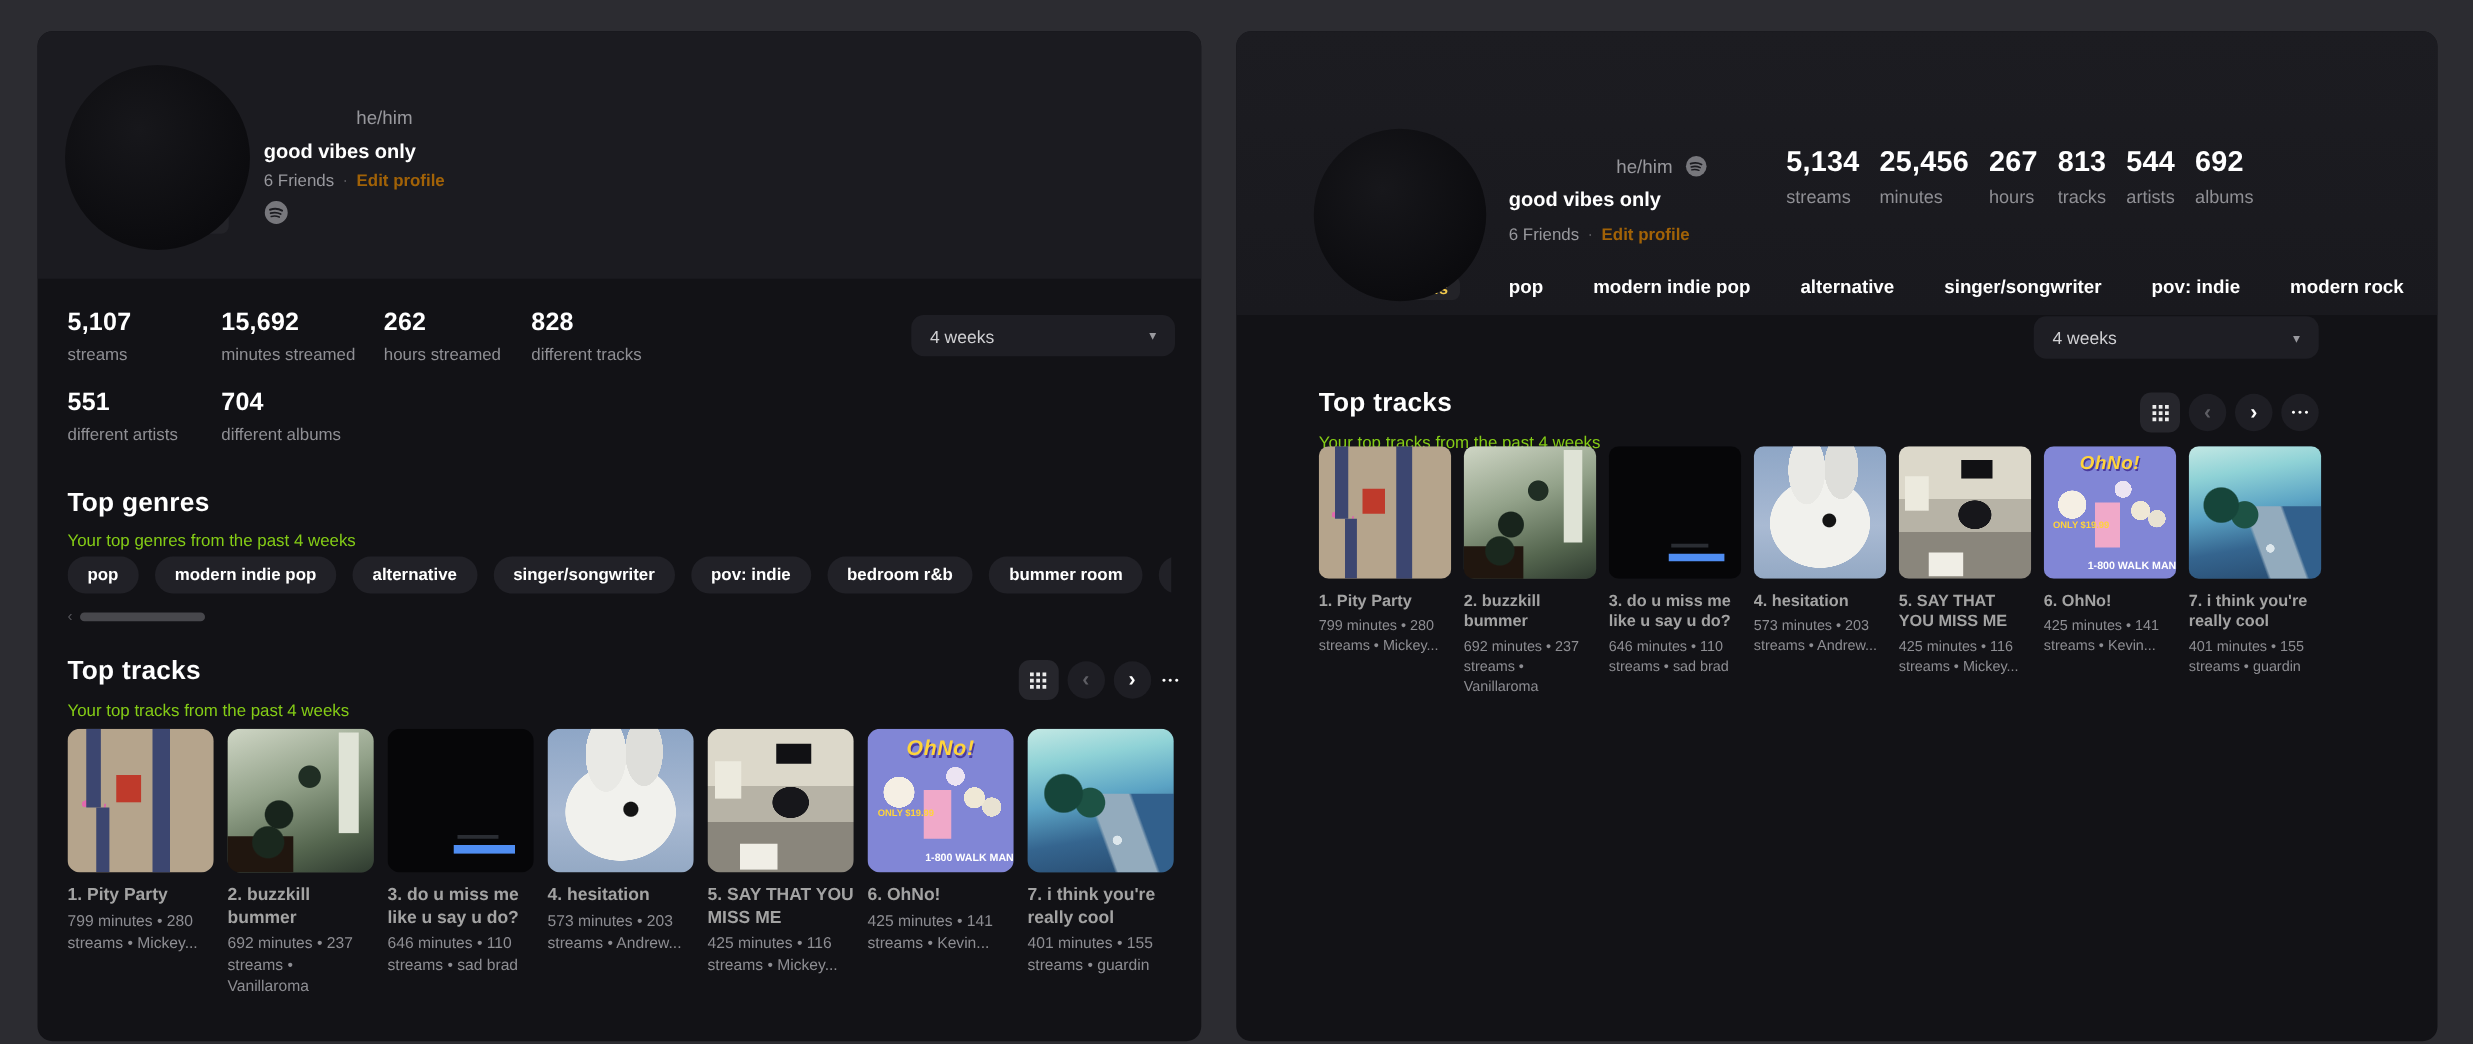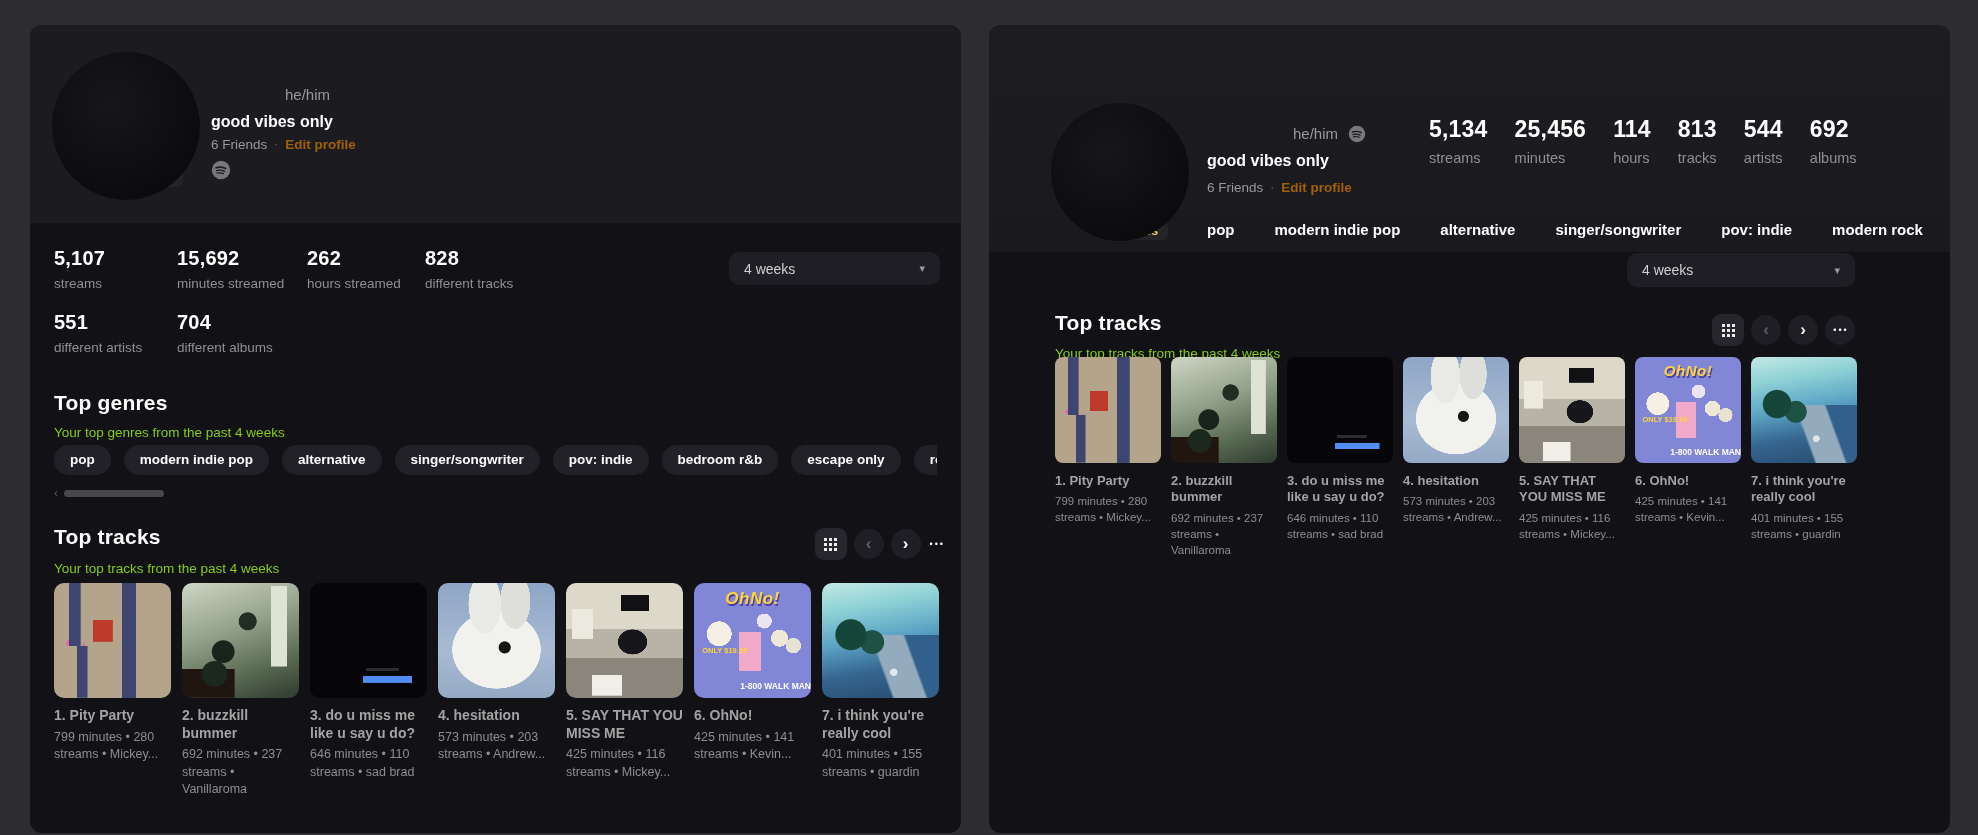--- a/index.html
+++ b/index.html
@@ -31,21 +31,21 @@
   .right .friends-row{left:218px;top:155px}
   .edit-link{color:#a16207;font-weight:700;cursor:pointer}
   .dot-sep{color:#6a6a6f;font-size:12px}
   .spotify-wrap{position:absolute}
   .left .spotify-wrap{left:181px;top:135px}
 
   .lstats{position:absolute;left:24px;top:222px;display:grid;grid-template-columns:123px 130px 118px auto;row-gap:20px}
   .lstat .v{font-size:20px;font-weight:800;color:#fff;letter-spacing:.2px}
   .lstat .l{margin-top:6px;font-size:13.5px;color:#8f8f94}
 
-  .rstats{position:absolute;left:440px;top:91px;display:flex;gap:27px}
+  .rstats{position:absolute;left:440px;top:91px;display:flex;gap:16px}
   .rstat .v{font-size:23px;font-weight:800;color:#fff;letter-spacing:.2px}
   .rstat .l{margin-top:7px;font-size:14.5px;color:#8f8f94}
 
   .dropdown{position:absolute;background:#1e1e24;border-radius:10px;display:flex;align-items:center;justify-content:space-between;padding:12px 15px;font-size:14px;color:#d0d0d3;cursor:pointer}
   .left .dropdown{right:21px;top:227px;width:211px;height:33px}
   .right .dropdown{left:638px;top:228px;width:228px;height:34px}
   .caret{color:#9a9a9f;font-size:11px}
 
   .sec-title{position:absolute;font-size:21px;font-weight:800;color:#fff;letter-spacing:.2px}
   .sec-sub{position:absolute;font-size:13.5px;color:#84cc16}
@@ -202,21 +202,21 @@
   <div class="sec-title genres-title">Top genres</div>
   <div class="sec-sub genres-sub">Your top genres from the past 4 weeks</div>
 
   <div class="pill-row">
     <div class="pill">pop</div>
     <div class="pill">modern indie pop</div>
     <div class="pill">alternative</div>
     <div class="pill">singer/songwriter</div>
     <div class="pill">pov: indie</div>
     <div class="pill">bedroom r&amp;b</div>
-    <div class="pill">escape only</div>
+    <div class="pill">bummer room</div>
     <div class="pill">rock</div>
 
   </div>
 
   <div class="scroll-row">
     <span class="scroll-arrow">‹</span>
     <div class="scroll-thumb"></div>
   </div>
 
   <div class="sec-title tracks-title">Top tracks</div>
@@ -304,21 +304,21 @@
   <div class="rstats">
     <div class="rstat">
         <div class="v">5,134</div>
         <div class="l">streams</div>
       </div>
     <div class="rstat">
         <div class="v">25,456</div>
         <div class="l">minutes</div>
       </div>
     <div class="rstat">
-        <div class="v">114</div>
+        <div class="v">267</div>
         <div class="l">hours</div>
       </div>
     <div class="rstat">
         <div class="v">813</div>
         <div class="l">tracks</div>
       </div>
     <div class="rstat">
         <div class="v">544</div>
         <div class="l">artists</div>
       </div>

